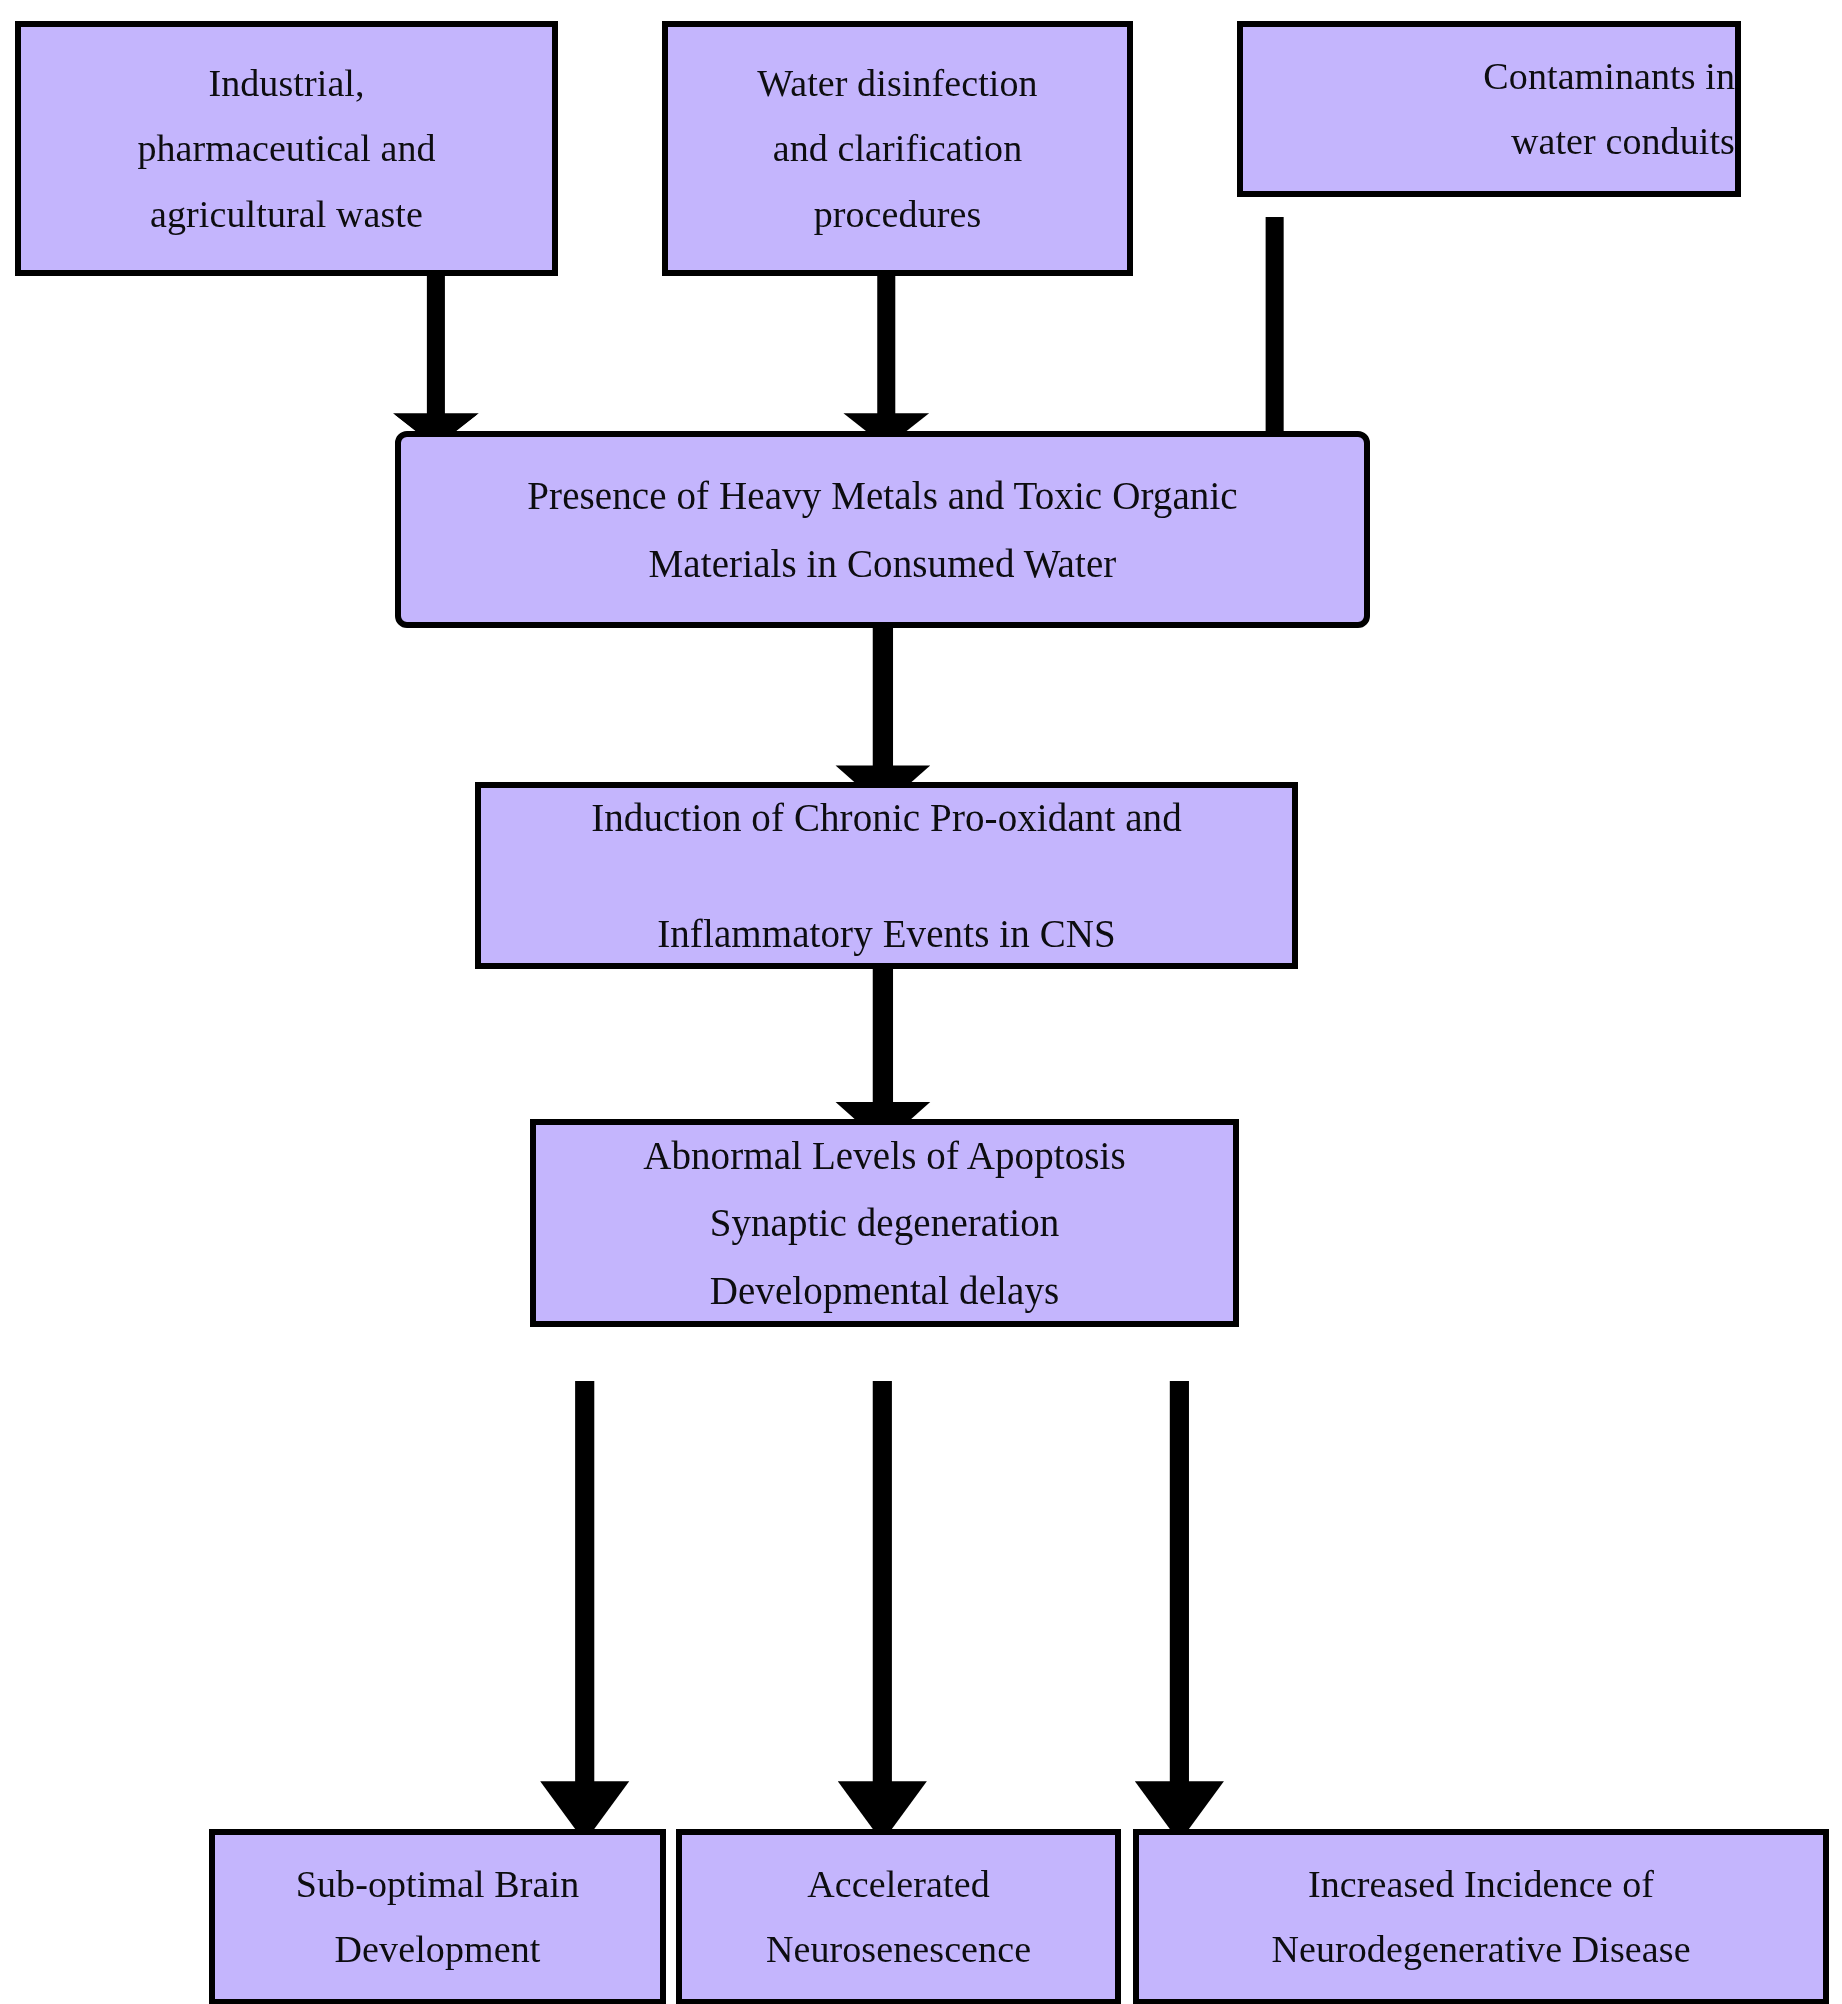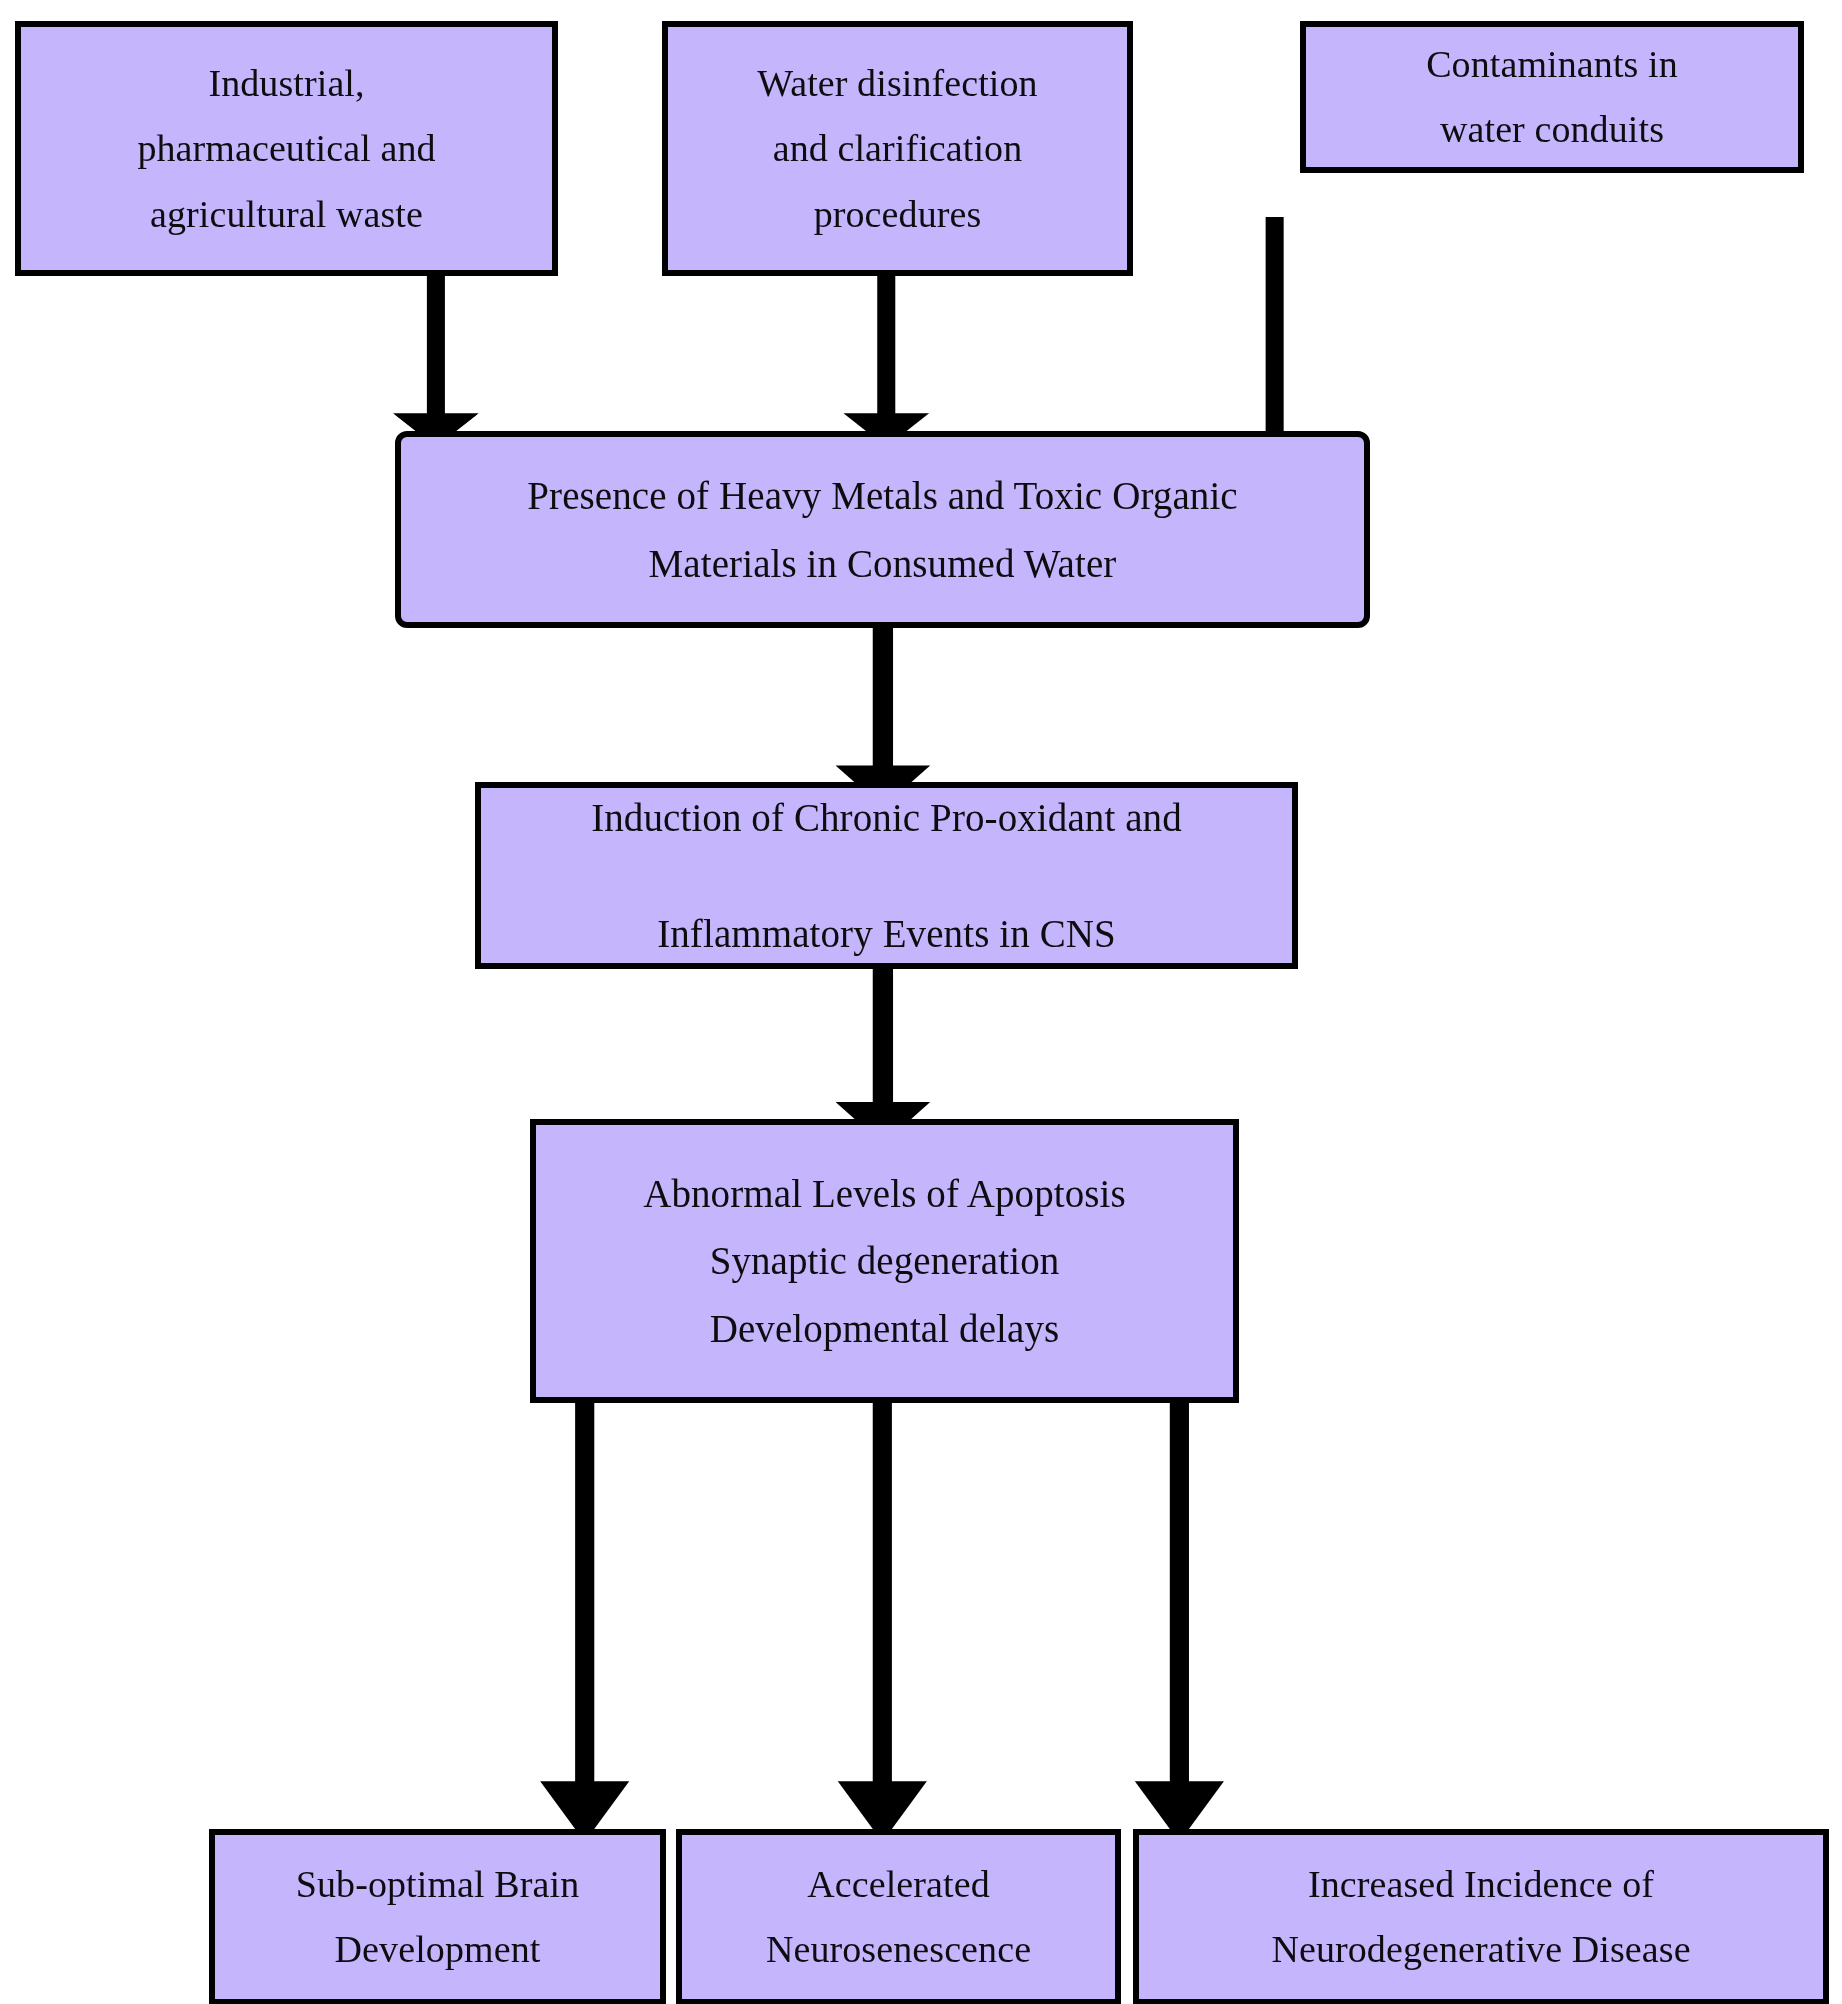--- a/index.html
+++ b/index.html
@@ -100,36 +100,36 @@
     <div class="node-line">pharmaceutical and</div>
     <div class="node-line">agricultural waste</div>
   </div>
 
   <div class="node-box" style="left:662px; top:21.4px; width:471px; height:255px;">
     <div class="node-line">Water disinfection</div>
     <div class="node-line">and clarification</div>
     <div class="node-line">procedures</div>
   </div>
 
-  <div class="node-box" style="left:1300px; top:21.4px; width:504px; height:152px;">
+  <div class="node-box" style="left:1237px; top:21.4px; width:504px; height:176px;align-items:flex-end;">
     <div class="node-line">Contaminants in</div>
     <div class="node-line">water conduits</div>
   </div>
 
   <div class="node-box" style="left:395px; top:431px; width:975px; height:197px;border-radius:12px;">
     <div class="node-line big">Presence of Heavy Metals and Toxic Organic</div>
     <div class="node-line big">Materials in Consumed Water</div>
   </div>
 
   <div class="node-box" style="left:475px; top:782px; width:823px; height:187px;gap:48px;">
     <div class="node-line big">Induction of Chronic Pro-oxidant and</div>
     <div class="node-line big">Inflammatory Events in CNS</div>
   </div>
 
-  <div class="node-box" style="left:530px; top:1119px; width:709px; height:284px;">
+  <div class="node-box" style="left:530px; top:1119px; width:709px; height:208px;">
     <div class="node-line big">Abnormal Levels of Apoptosis</div>
     <div class="node-line big">Synaptic degeneration</div>
     <div class="node-line big">Developmental delays</div>
   </div>
 
   <div class="node-box" style="left:209px; top:1829px; width:457px; height:176px;">
     <div class="node-line">Sub-optimal Brain</div>
     <div class="node-line">Development</div>
   </div>
 

